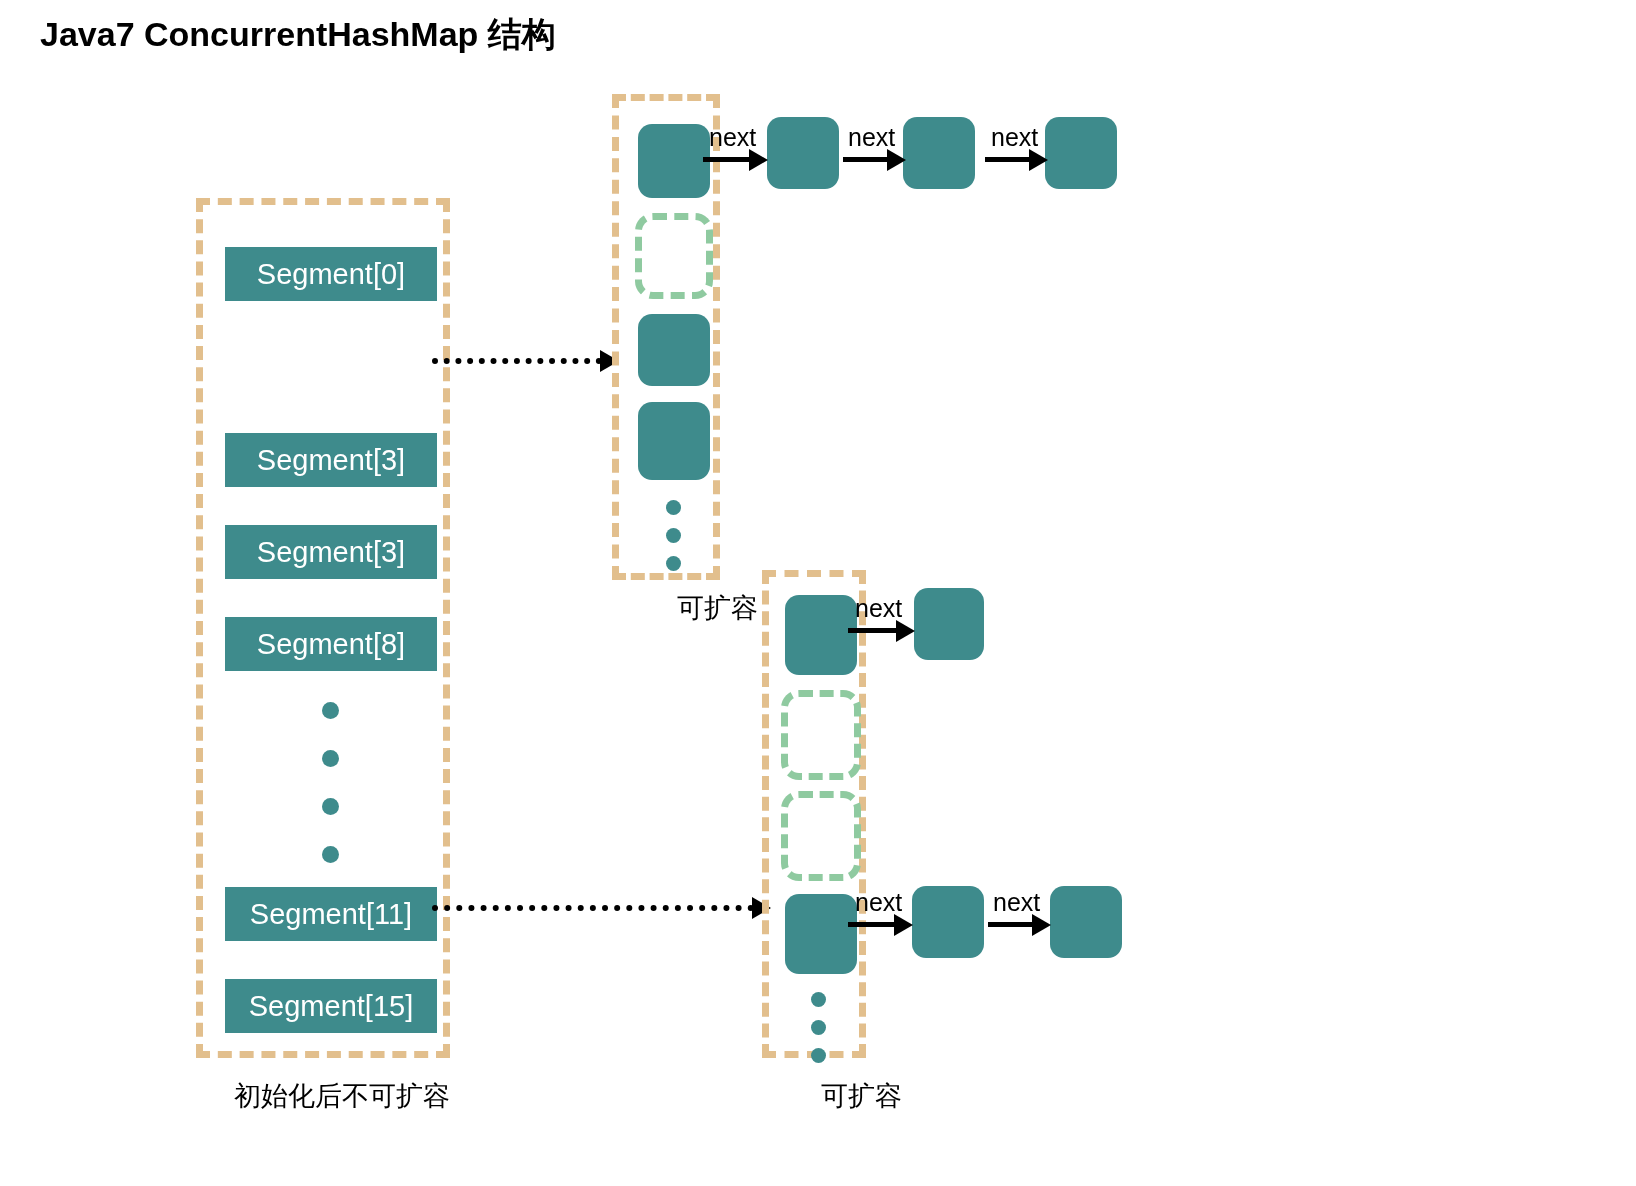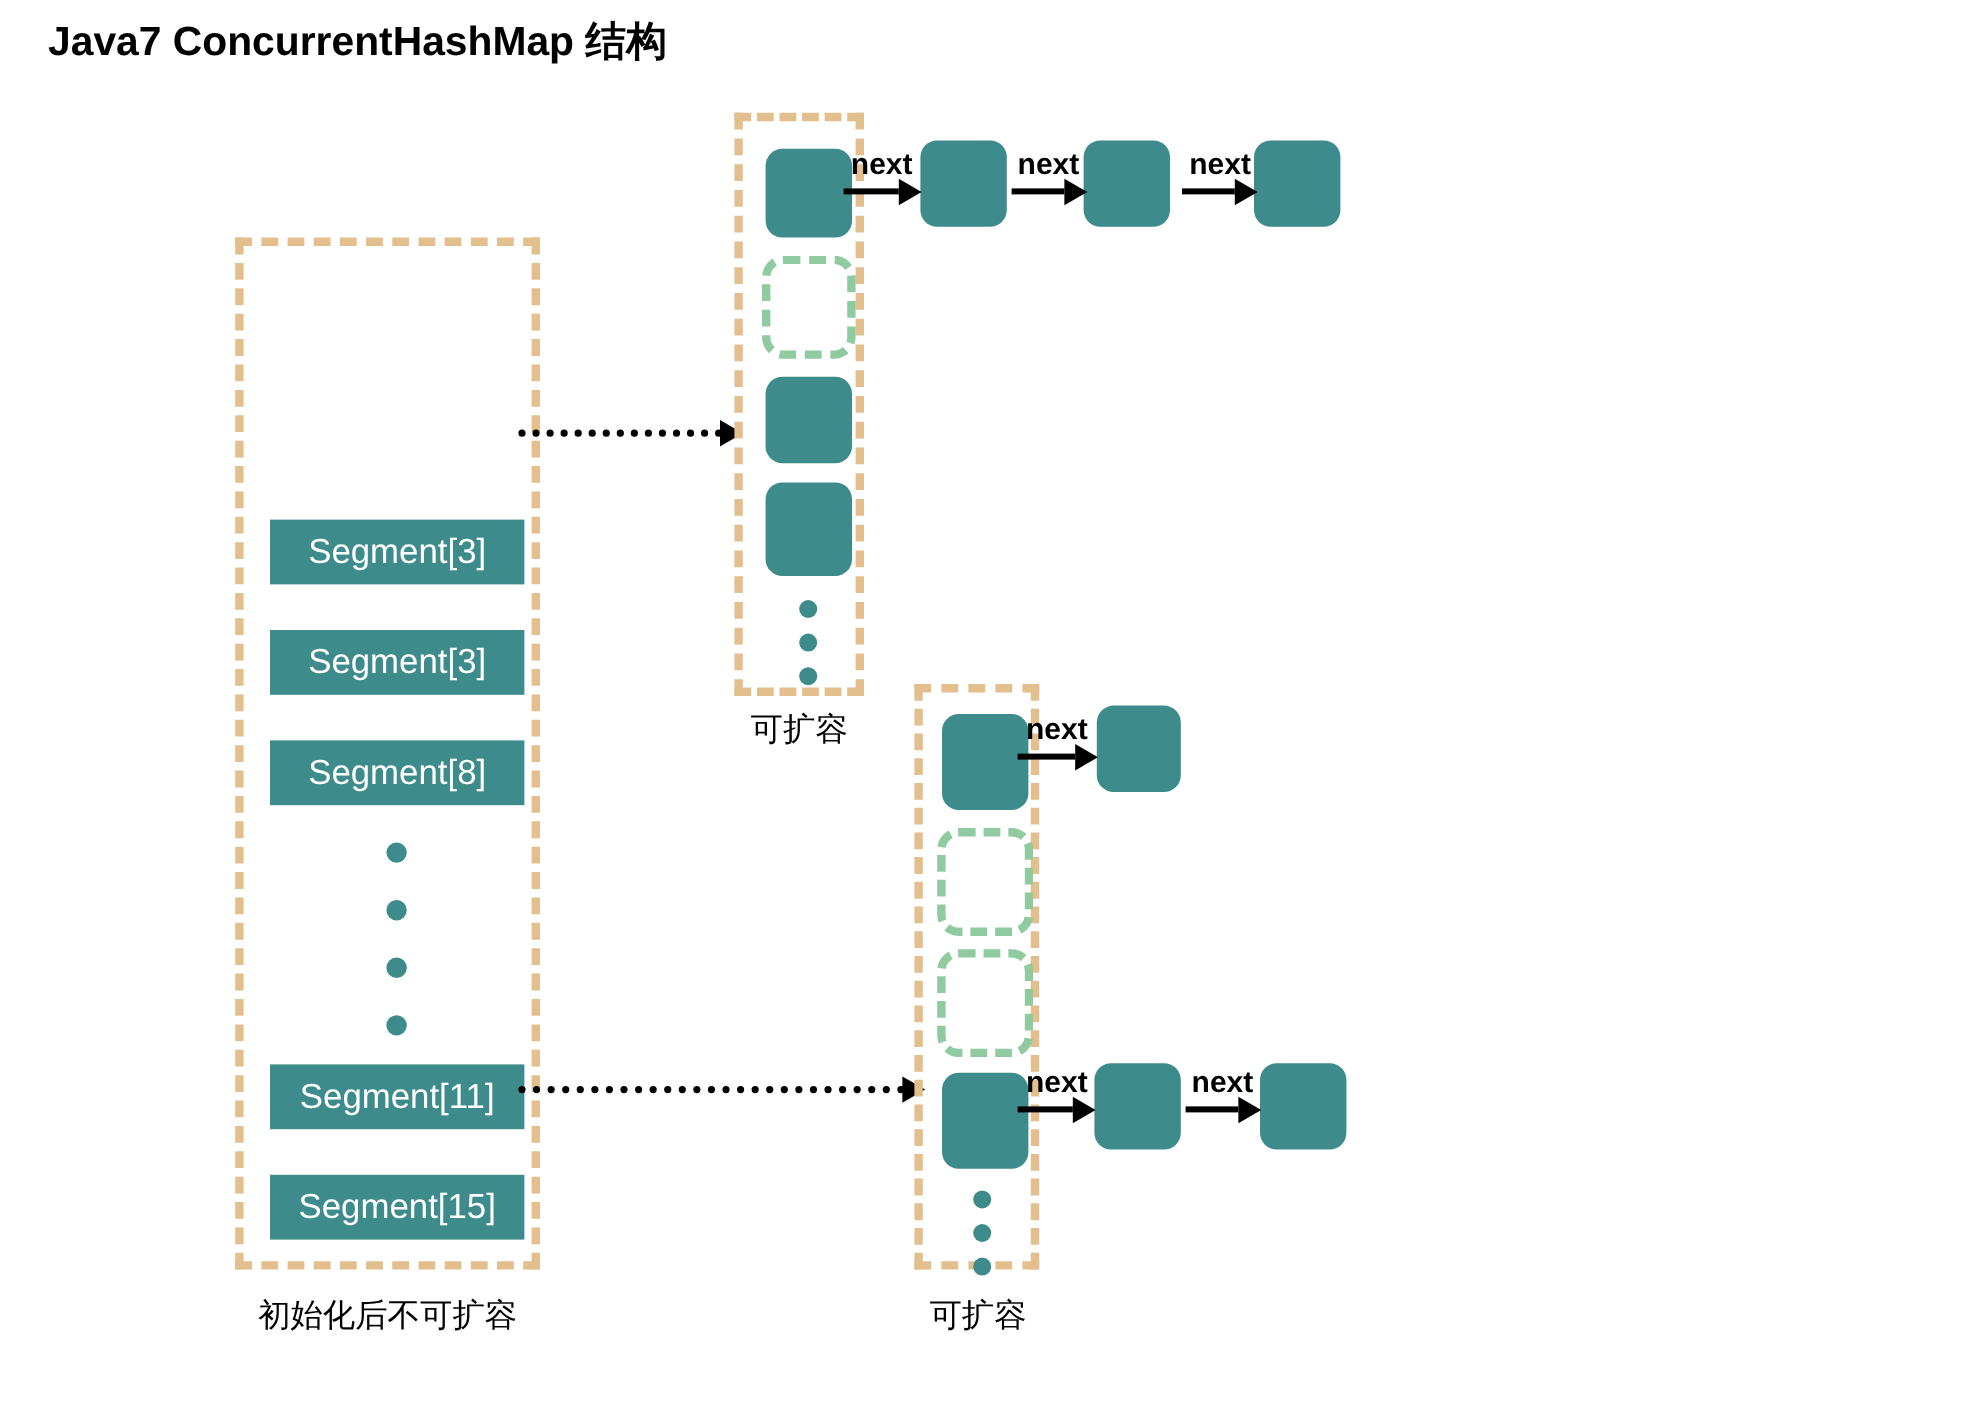--- a/index.html
+++ b/index.html
@@ -130,41 +130,42 @@
     width: 0;
     height: 0;
     border-top: 11px solid transparent;
     border-bottom: 11px solid transparent;
     border-left: 19px solid #000;
   }
 
   .next-label {
     position: absolute;
     font-size: 25px;
-    font-weight: bold;
+    font-weight: normal;
     color: #000000;
     white-space: nowrap;
   }
 
   .caption {
     position: absolute;
     font-size: 27px;
     color: #000000;
     white-space: nowrap;
-    text-align: center;
+    text-align: right;
   }
 </style>
 </head>
 <body>
 
 <div id="diagram-root">
 
   <div class="page-title">Java7 ConcurrentHashMap 结构</div>
 
   <div class="dash-tan" id="segment-array">
+    <div class="segment-box" style="top:42px;">Segment[0]</div>
     <div class="segment-box" style="top:228px;">Segment[3]</div>
     <div class="segment-box" style="top:320px;">Segment[3]</div>
     <div class="segment-box" style="top:412px;">Segment[8]</div>
 
     <div class="seg-dot" style="top:497px;"></div>
     <div class="seg-dot" style="top:545px;"></div>
     <div class="seg-dot" style="top:593px;"></div>
     <div class="seg-dot" style="top:641px;"></div>
 
     <div class="segment-box" style="top:682px;">Segment[11]</div>

